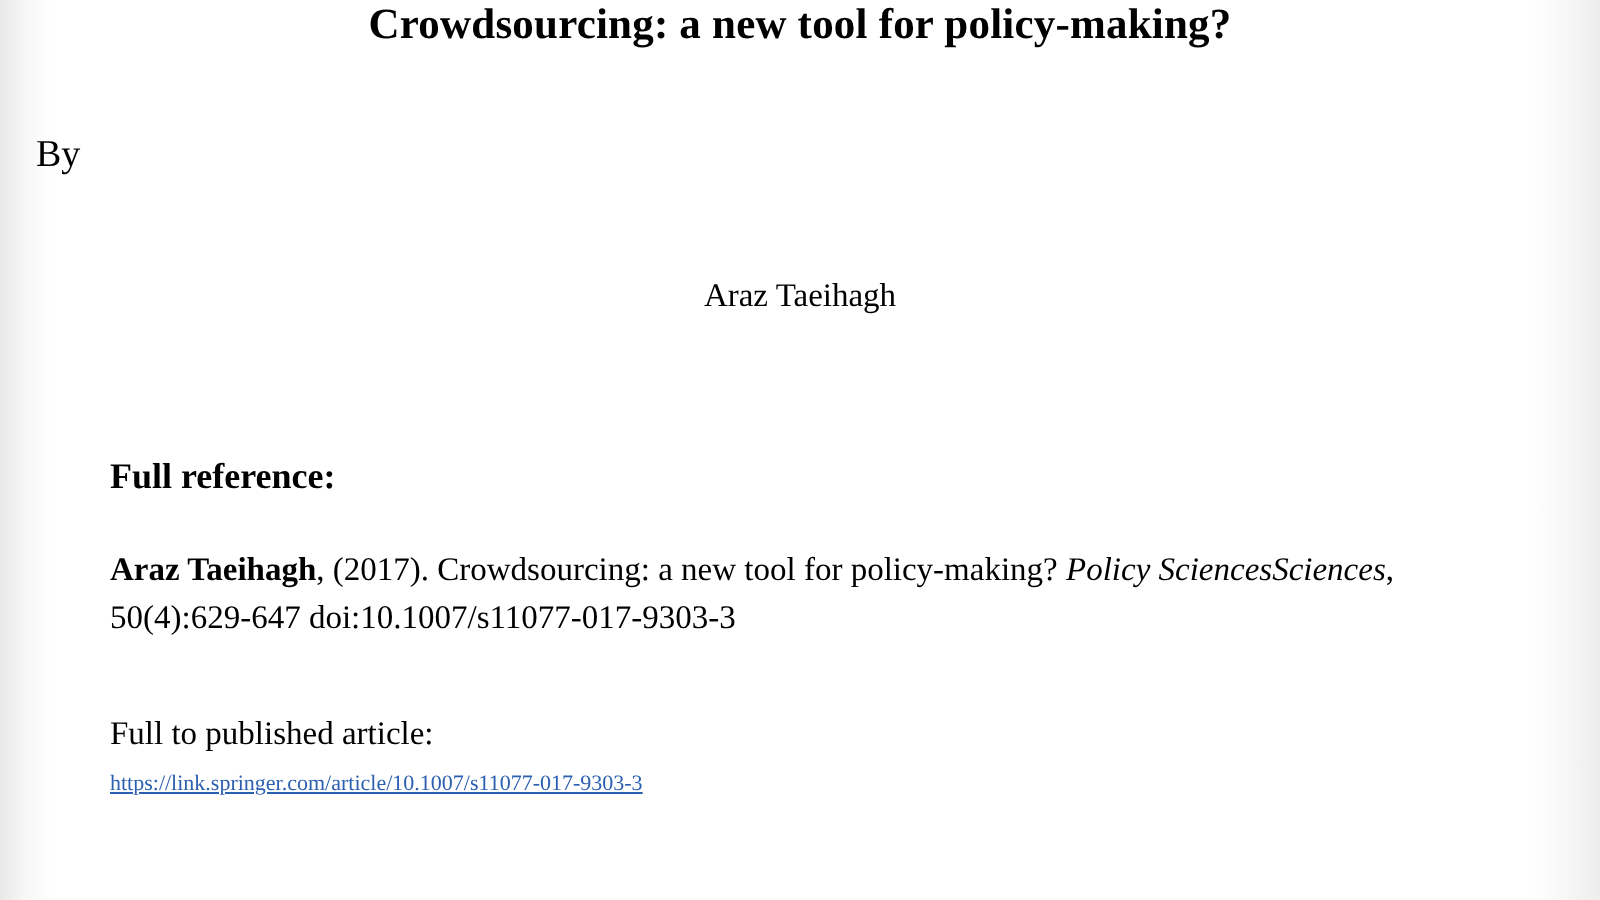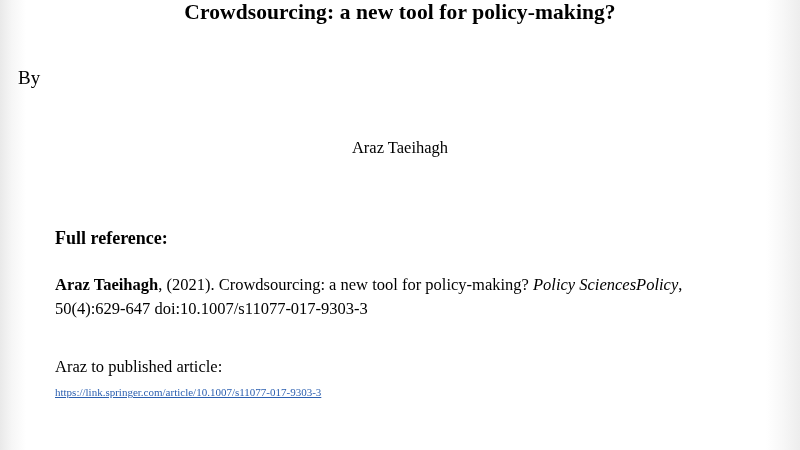--- a/index.html
+++ b/index.html
@@ -122,22 +122,22 @@
 
     <div class="title">Crowdsourcing: a new tool for policy-making?</div>
 
     <div class="by">By</div>
 
     <div class="author">Araz Taeihagh</div>
 
     <div class="fullref-label">Full reference:</div>
 
     <div class="reference">
-      <b>Araz Taeihagh</b><span>, (2021). Crowdsourcing: a new tool for policy-making? </span><i>Policy Sciences</i><i>Policy</i><span>, 50(4):629-647   doi:10.1007/s11077-017-9303-3</span>
+      <b>Araz Taeihagh</b><span>, (2017). Crowdsourcing: a new tool for policy-making? </span><i>Policy Sciences</i><i>Sciences</i><span>, 50(4):629-647   doi:10.1007/s11077-017-9303-3</span>
     </div>
 
-    <div class="link-label">Araz to published article:</div>
+    <div class="link-label">Full to published article:</div>
 
     <a class="link1 nowrap">https://link.springer.com/article/10.1007/s11077-017-9303-3</a>
 
 
   </div>
 </div>
 
 </body></html>

